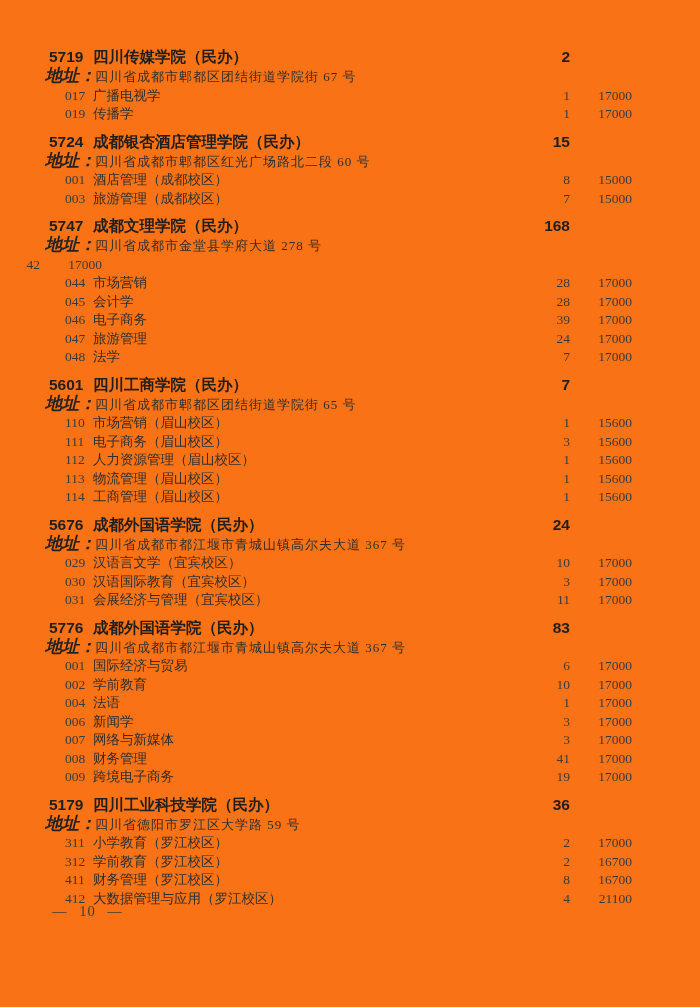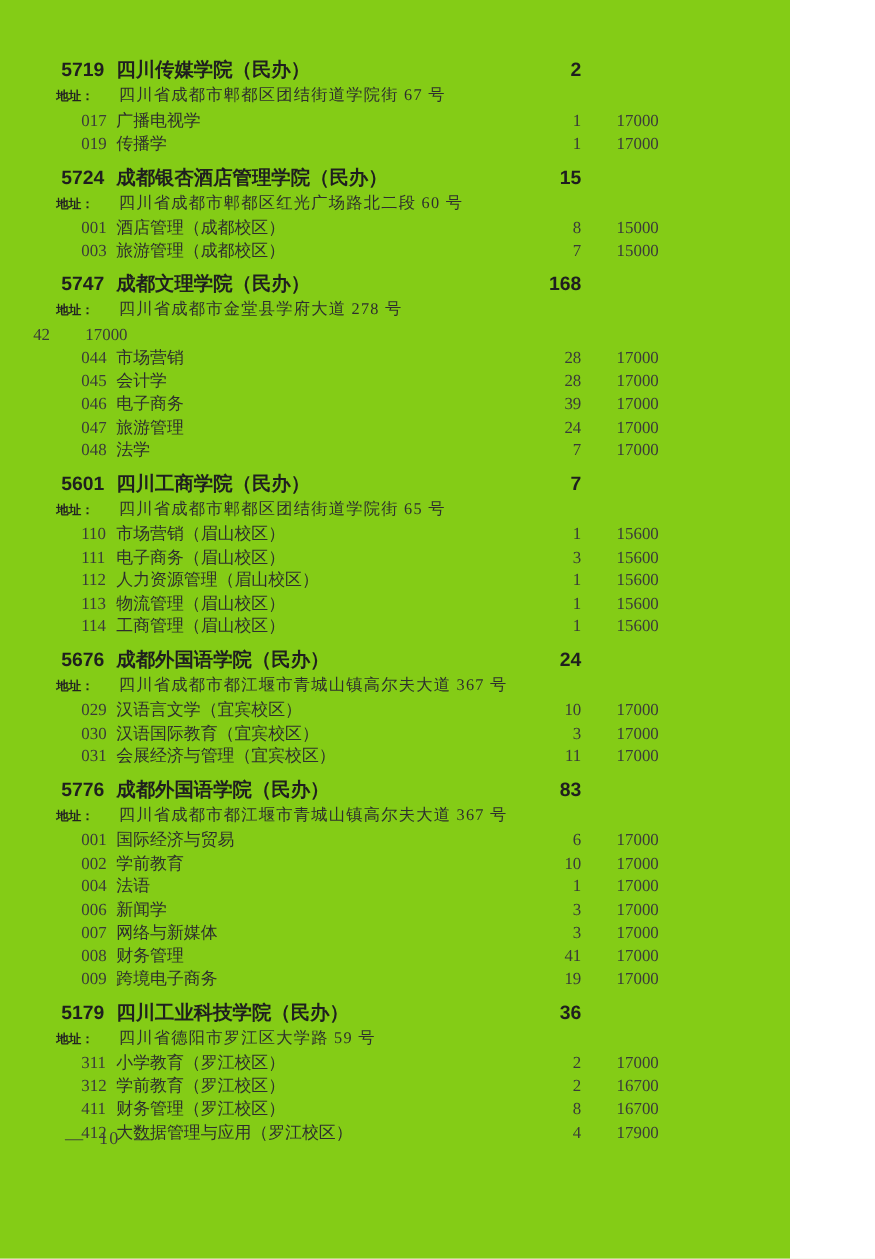--- a/index.html
+++ b/index.html
@@ -7,25 +7,25 @@
   body {
     font-family: "Liberation Serif", "DejaVu Serif", serif;
     color: #2e2e2e;
     position: relative;
     width: 700px;
     height: 1007px;
     overflow: hidden;
   }
   #document-page {
     position: relative;
-    width: 632px;
+    width: 700px;
     height: 1007px;
-    background: #84cc16;
+    background: #f97316;
     padding-top: 46px;
-    padding-right: 105px;
+    padding-right: 68px;
   }
   .row { display: flex; align-items: baseline; }
   .main { flex: 1; min-width: 0; white-space: nowrap; }
   .count { width: 40px; text-align: right; flex: none; }
   .fee   { width: 62px; text-align: right; flex: none; }
 
   section.school { margin-top: 7px; }
   section.school:first-child { margin-top: 0; }
 
   .header-row {
@@ -43,21 +43,22 @@
     line-height: 18.5px;
     color: #2e2e2e;
   }
   .address-row .main { padding-left: 45px; }
   .address-row .addr-label {
     display: inline-block;
     width: 50px;
     font-family: "Liberation Sans", "DejaVu Sans", sans-serif;
     font-weight: 700;
     color: #222222;
-    font-size: 10px;
+    font-size: 17px;
+    font-style: italic;
   }
   .address-row .addr { letter-spacing: 1px; }
 
   .major-row {
     font-size: 13.5px;
     line-height: 18.5px;
     color: #2e2e2e;
   }
   .major-row .main { padding-left: 65px; }
   .major-row .mcode { display: inline-block; width: 28px; color: #3a3a3a; }
@@ -317,20 +318,20 @@
 
   <div class="row major-row">
     <span class="main"><span class="mcode">411</span><span class="mname">财务管理（罗江校区）</span></span>
     <span class="count">8</span>
     <span class="fee">16700</span>
   </div>
 
   <div class="row major-row">
     <span class="main"><span class="mcode">412</span><span class="mname">大数据管理与应用（罗江校区）</span></span>
     <span class="count">4</span>
-    <span class="fee">17900</span>
+    <span class="fee">21100</span>
   </div>
 </section>
 </div>
   <div class="page-footer">
     <span>— 10 —</span>
   </div>
 </div>
 
 </body></html>

